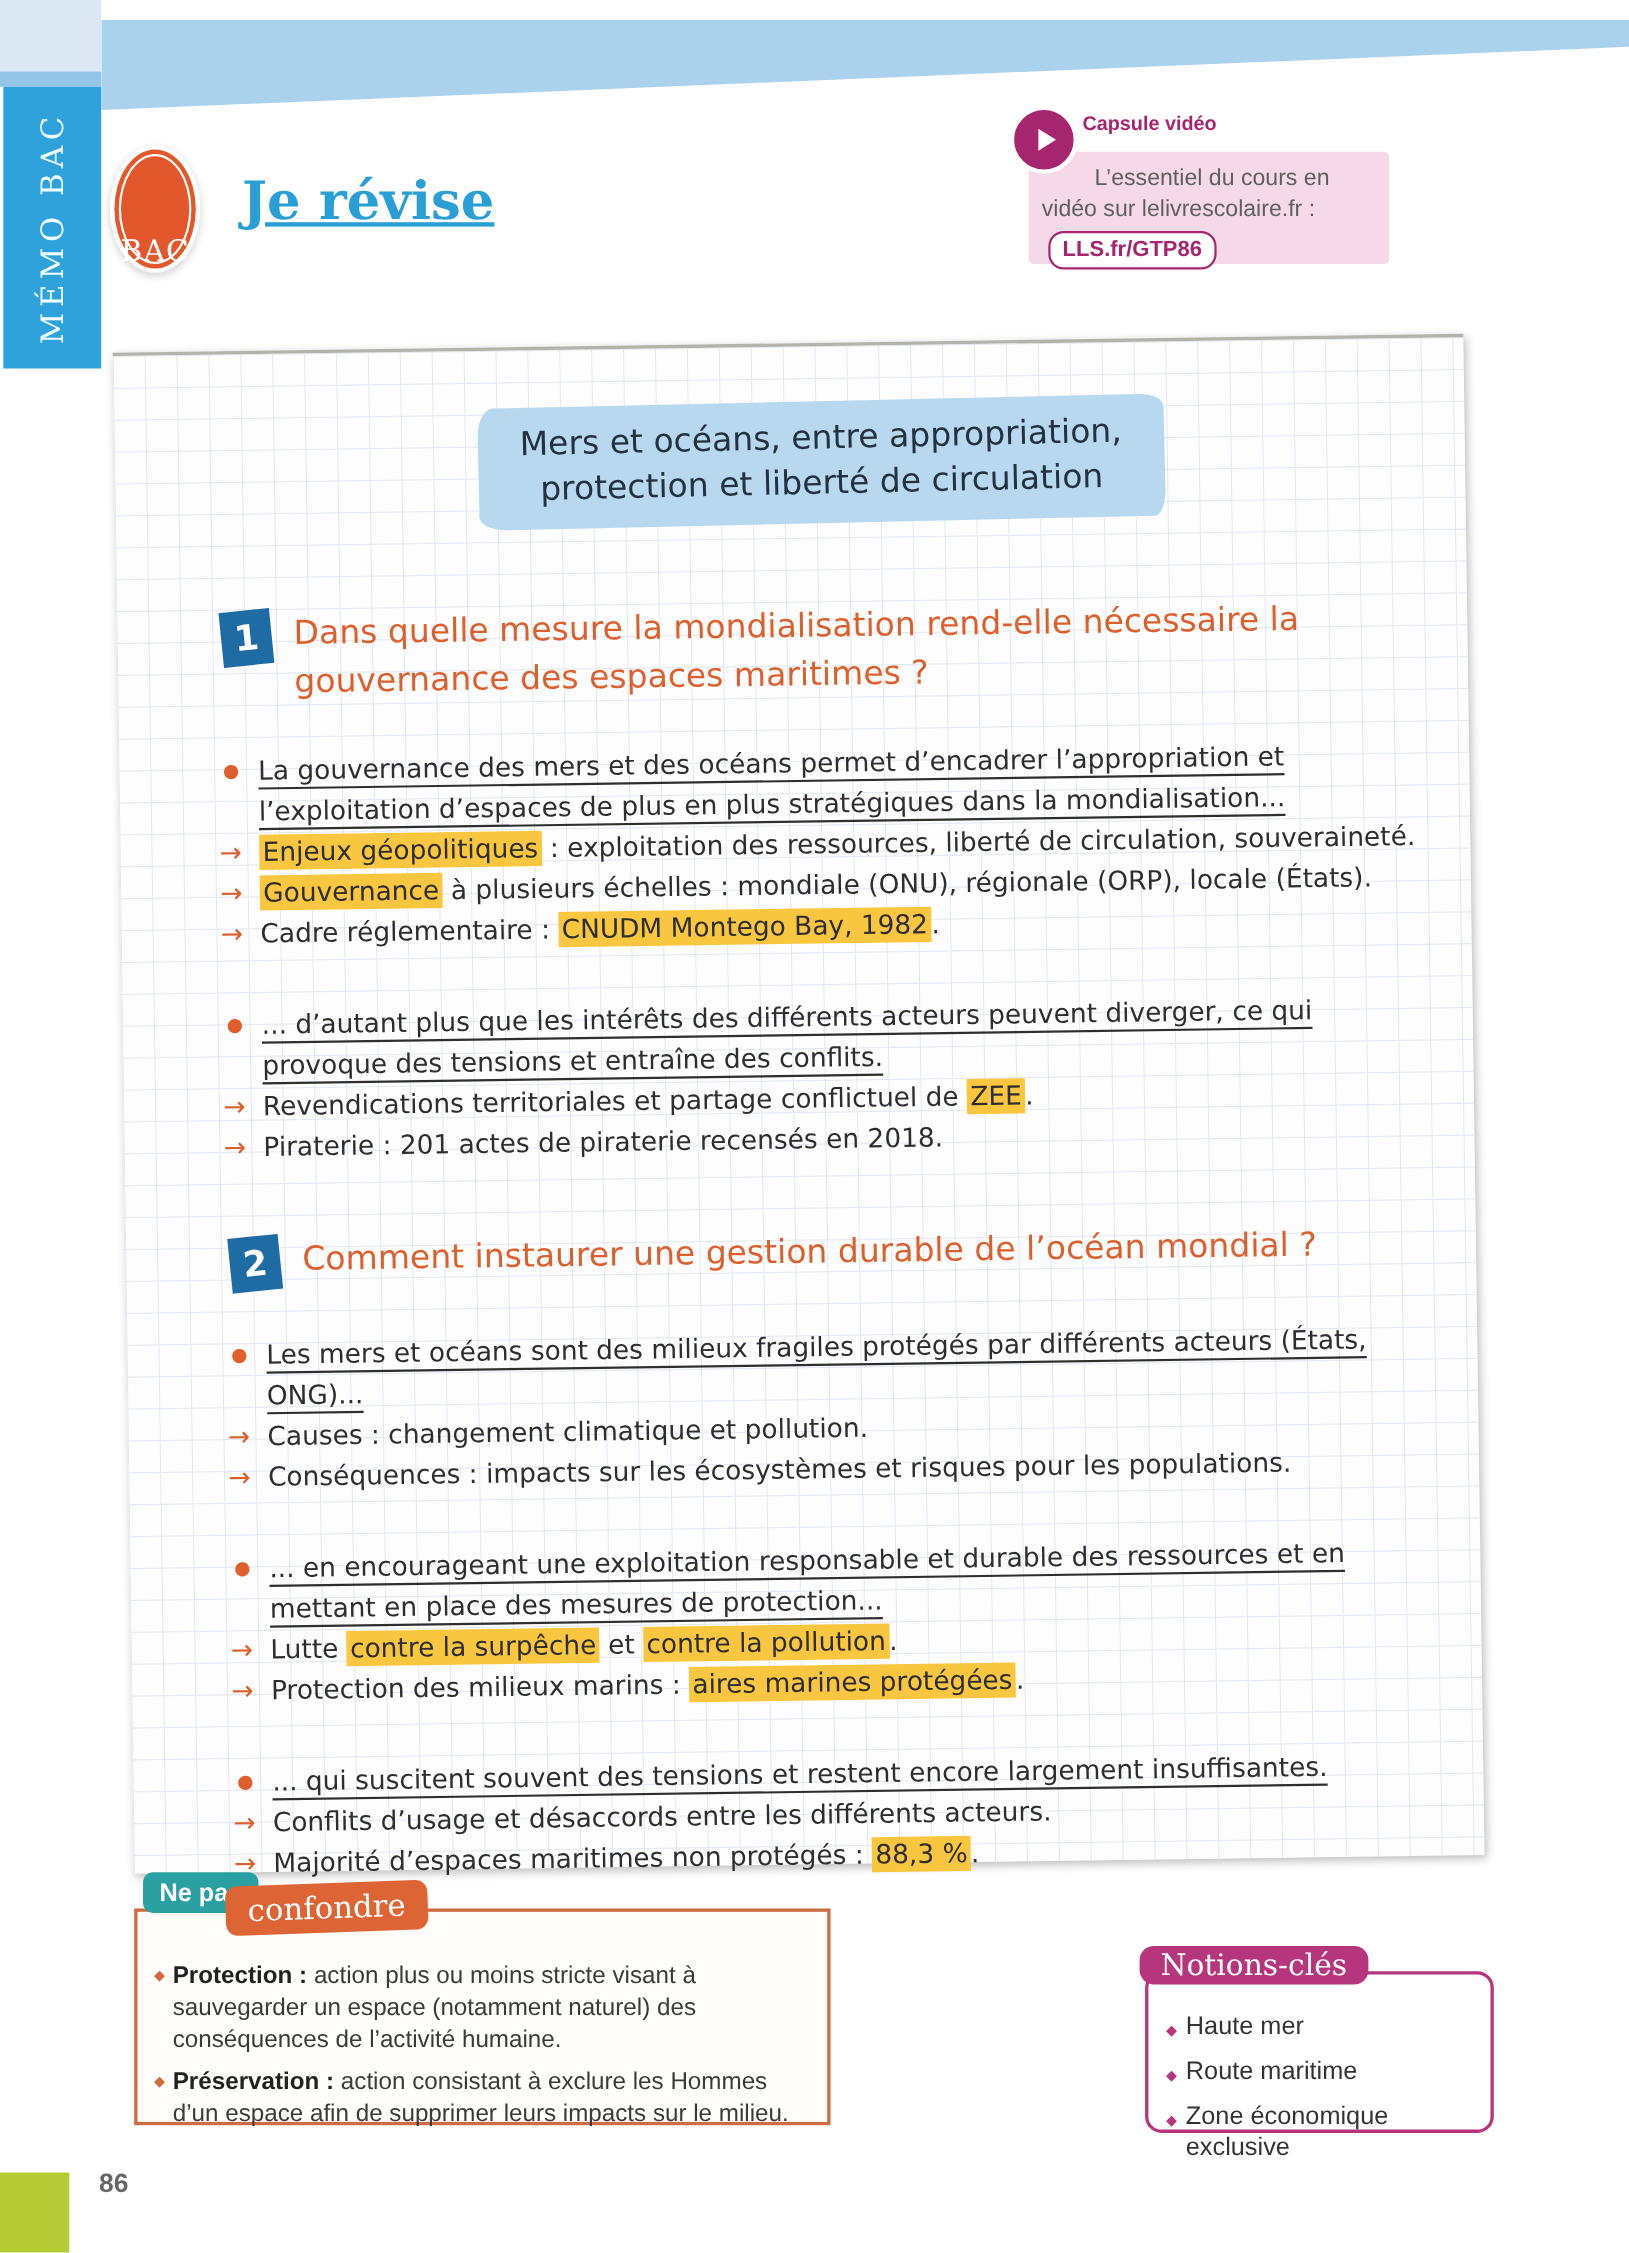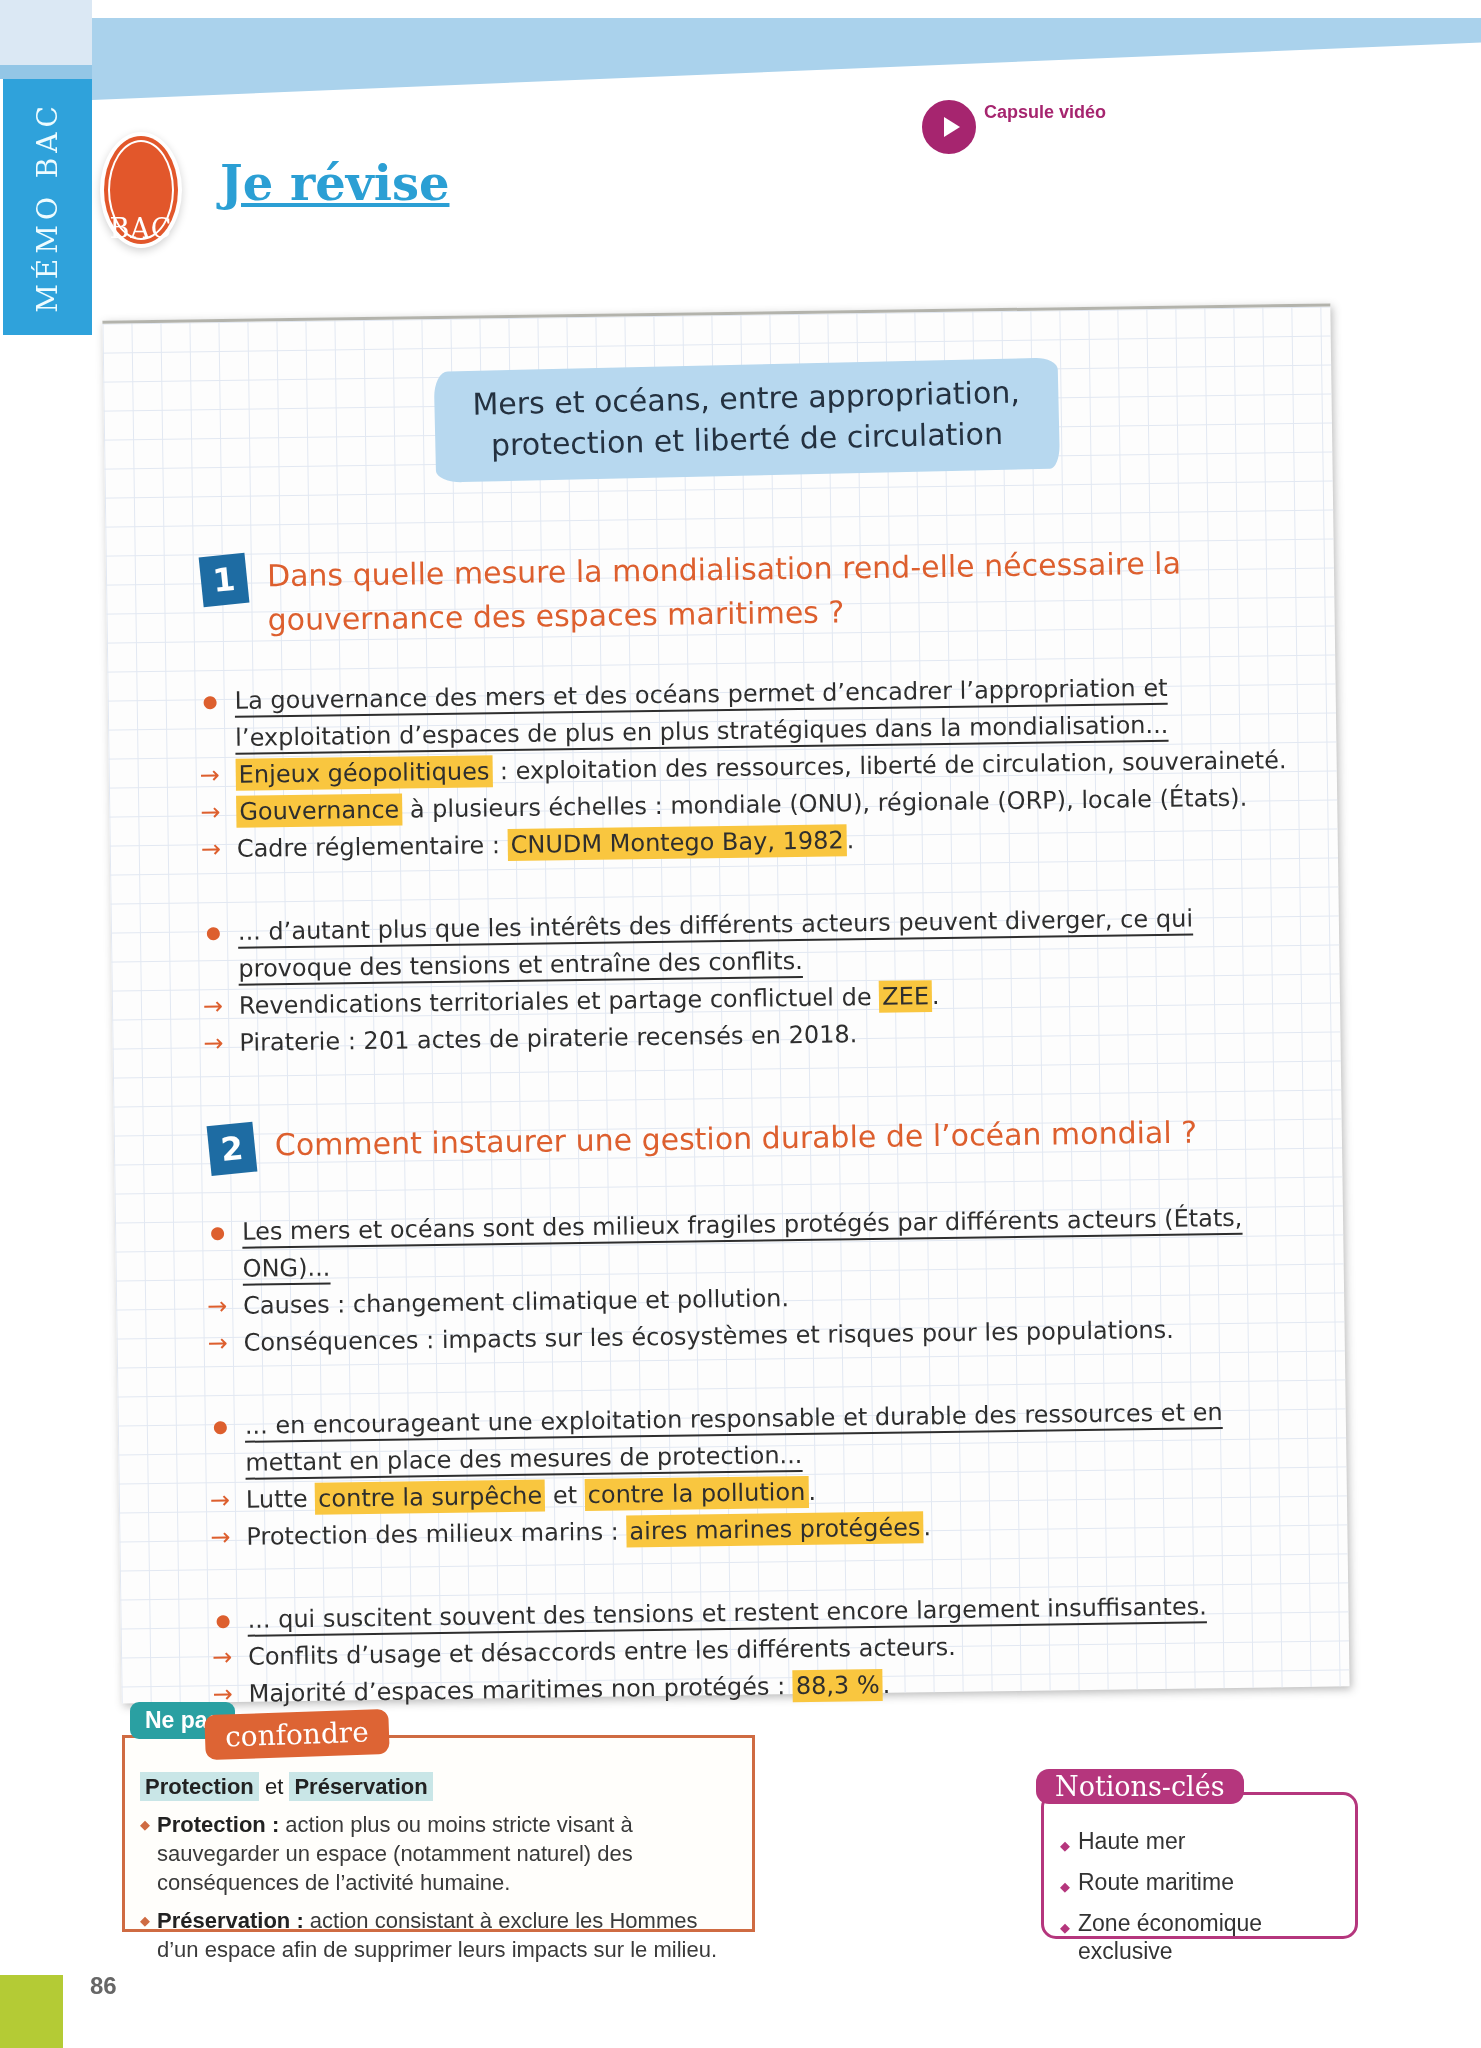--- a/index.html
+++ b/index.html
@@ -103,20 +103,25 @@
     <span class="memo">MÉMO BAC</span>
   </div>
 
   <div class="bac-badge">
     <div class="bac-inner">
       <span class="bac-txt">BAC</span>
     </div>
   </div>
   <div class="page-title">Je révise</div>
 
+  <div class="pinkbox">
+    <div class="pb-l1">L’essentiel du cours en</div>
+    <div>vidéo sur lelivrescolaire.fr :</div>
+    <span class="video-code">LLS.fr/GTP86</span>
+  </div>
   <div class="play-btn">
     <div class="play-tri"></div>
   </div>
   <div class="video-title">Capsule vidéo</div>
 
   <div class="paper">
     <div class="paper-inner">
       <div class="title-wrap">
         <div class="note-title">
           <div>Mers et océans, entre appropriation,</div>
@@ -163,25 +168,20 @@
             </div>
           </div>
         </div>
     </div>
   </div>
 
   <div class="confuse-box"></div>
   <span class="tab-nepas">Ne pas</span>
   <span class="tab-confondre">confondre</span>
   <div class="confuse-content">
-    <div class="terms">
-      <span class="term-hl">Protection</span>
-      <span class="joiner">et</span>
-      <span class="term-hl">Préservation</span>
-    </div>
     <div id="confuse-items">
         <div class="c-item">
           <span class="diamond">◆</span>
           <span><b>Protection : </b>action plus ou moins stricte visant à sauvegarder un espace (notamment naturel) des conséquences de l’activité humaine.</span>
         </div>
         <div class="c-item">
           <span class="diamond">◆</span>
           <span><b>Préservation : </b>action consistant à exclure les Hommes d’un espace afin de supprimer leurs impacts sur le milieu.</span>
         </div>
       </div>

